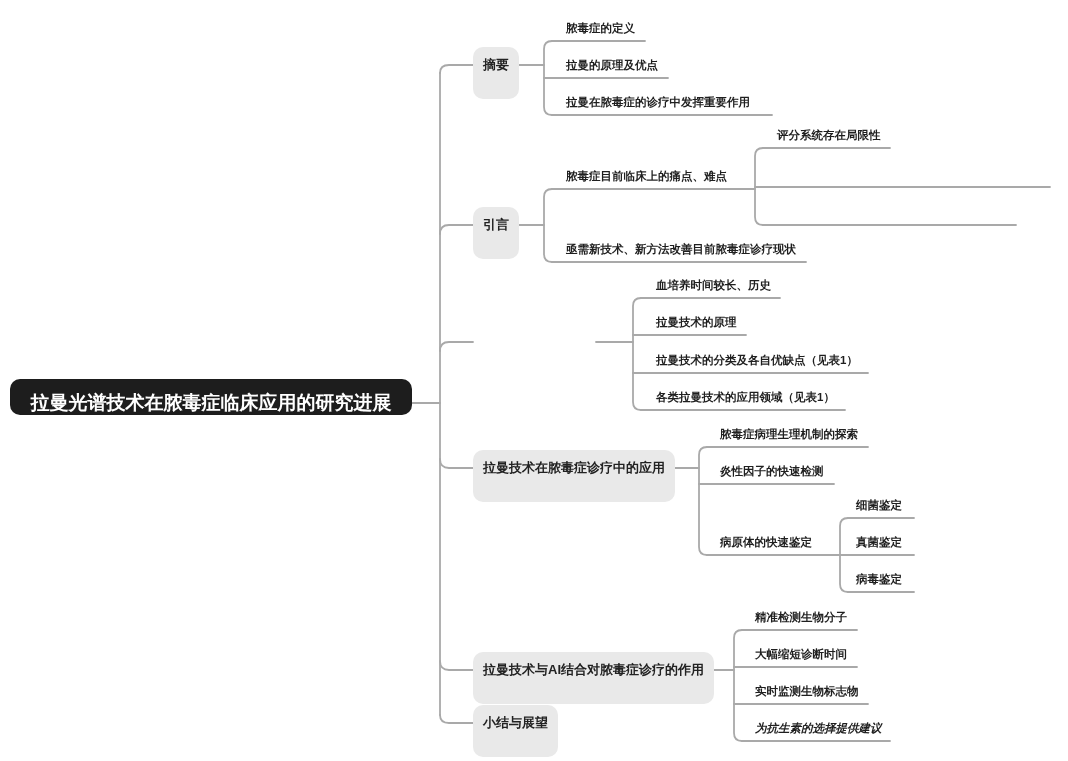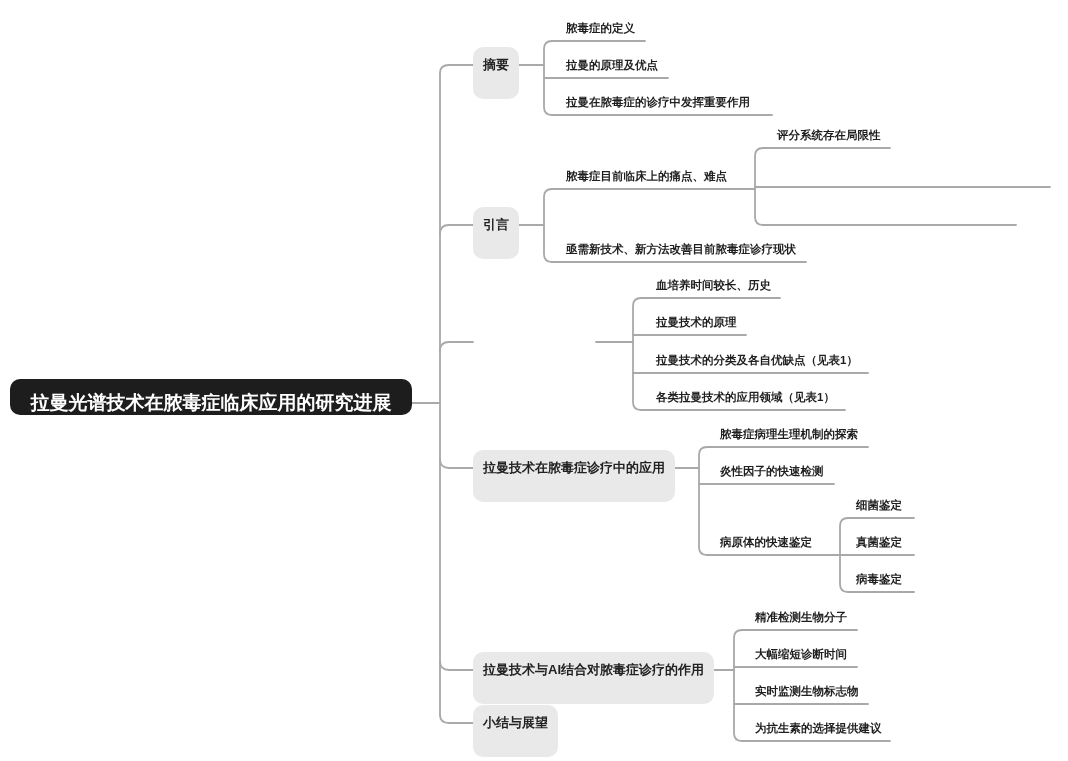--- a/index.html
+++ b/index.html
@@ -112,15 +112,15 @@
   <div class="node subtopic" style="left:720px;top:427px;">脓毒症病理生理机制的探索</div>
   <div class="node subtopic" style="left:720px;top:464px;">炎性因子的快速检测</div>
   <div class="node subtopic" style="left:720px;top:535px;">病原体的快速鉴定</div>
   <div class="node subtopic" style="left:856px;top:498px;">细菌鉴定</div>
   <div class="node subtopic" style="left:856px;top:535px;">真菌鉴定</div>
   <div class="node subtopic" style="left:856px;top:572px;">病毒鉴定</div>
 
   <div class="node subtopic" style="left:755px;top:610px;">精准检测生物分子</div>
   <div class="node subtopic" style="left:755px;top:647px;">大幅缩短诊断时间</div>
   <div class="node subtopic" style="left:755px;top:684px;">实时监测生物标志物</div>
-  <div class="node subtopic" style="left:755px;top:721px;">为抗生素的选择提供建议</div>
+  <div class="node subtopic" style="left:755px;top:721px;font-style:italic;">为抗生素的选择提供建议</div>
 
 </div>
 
 </body></html>

